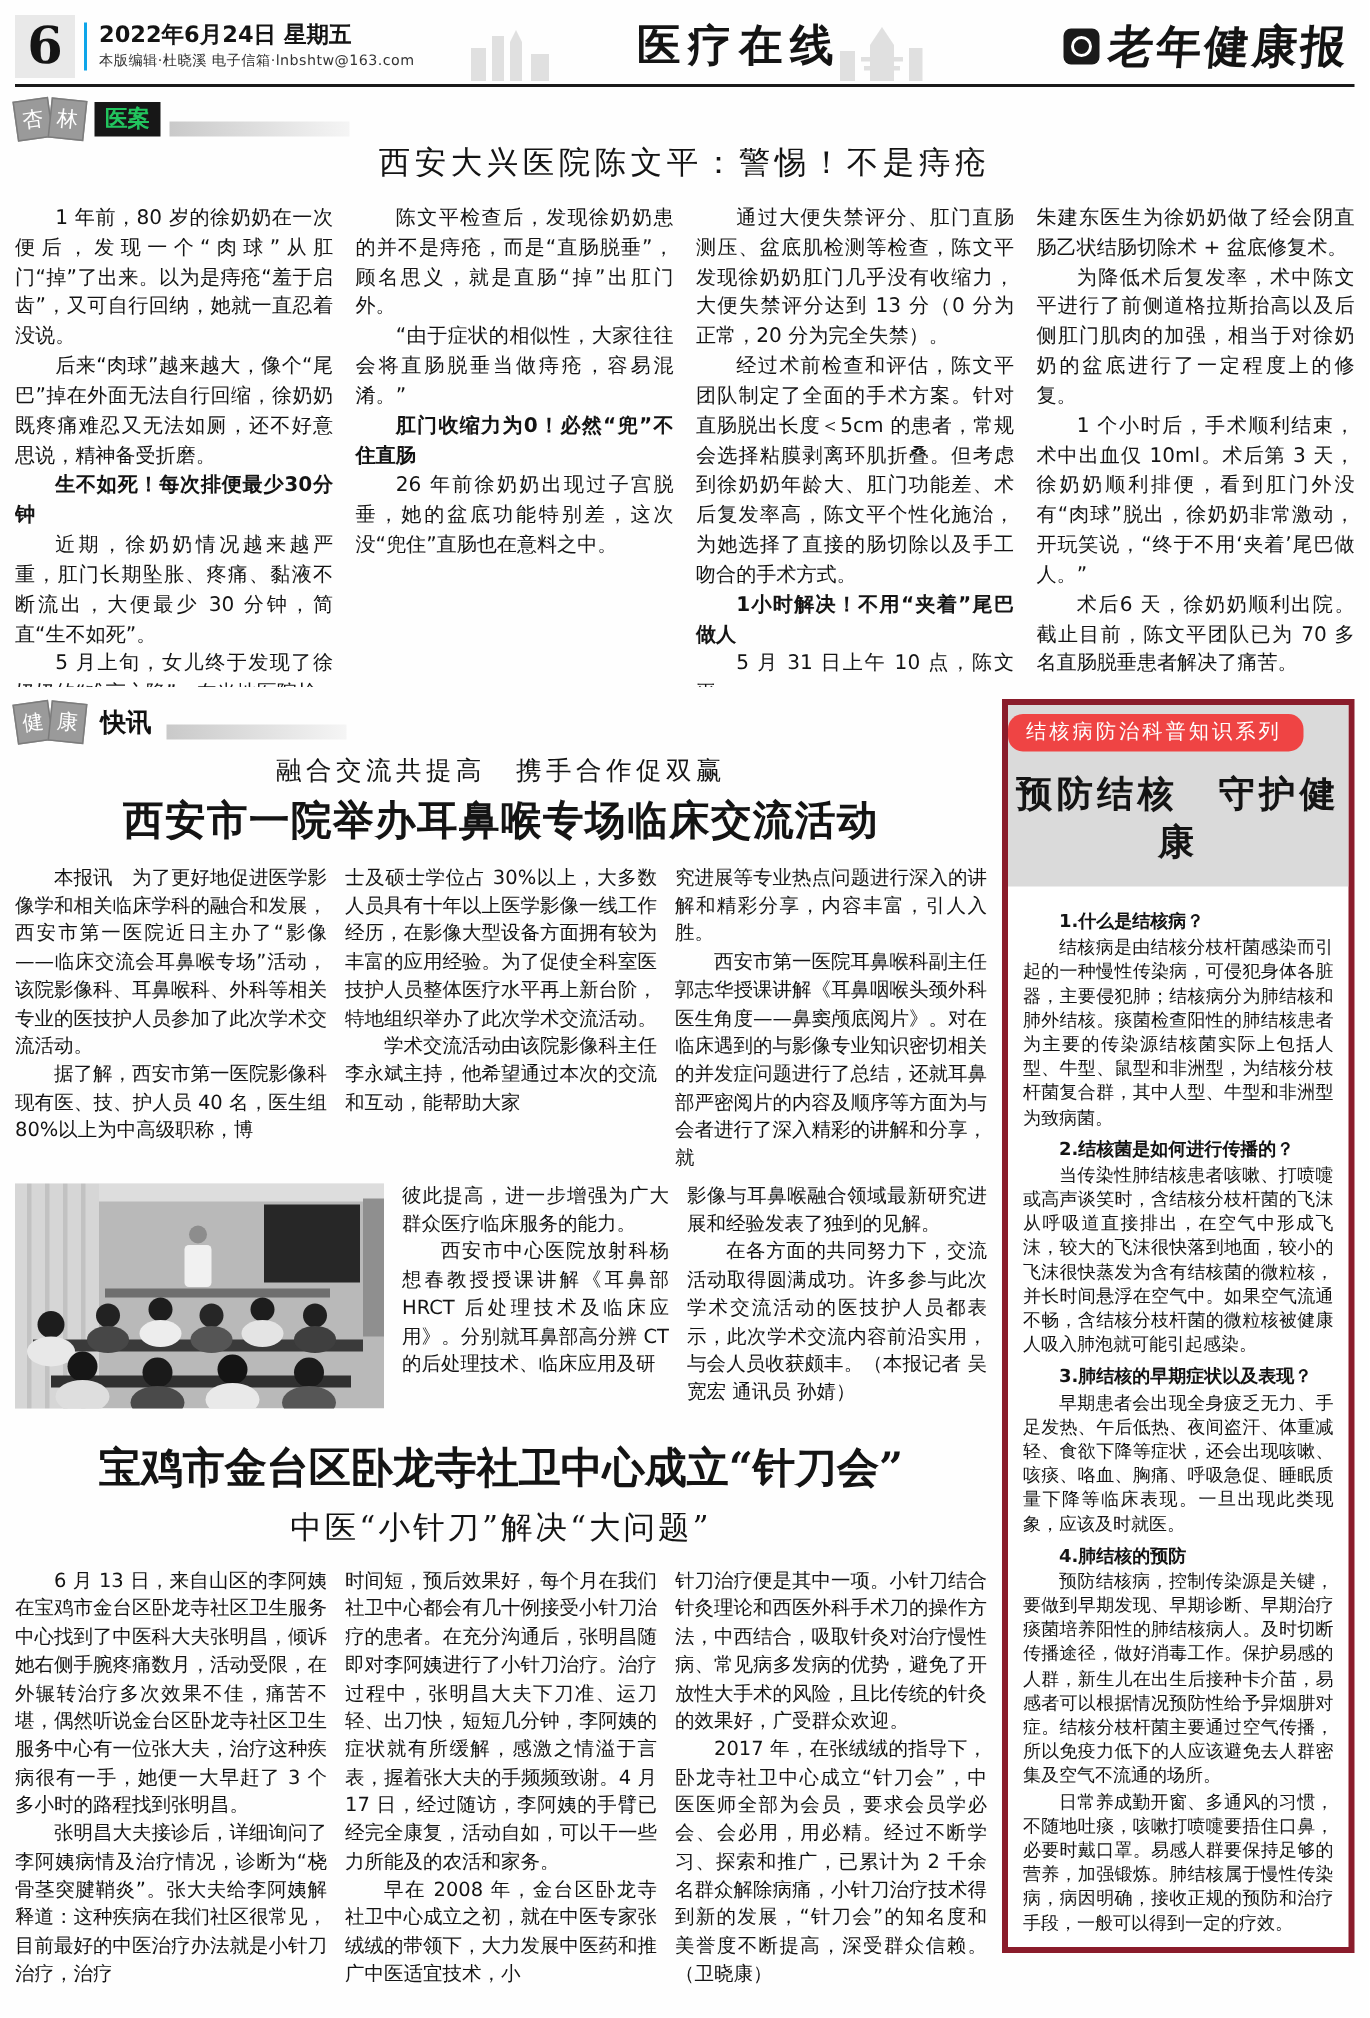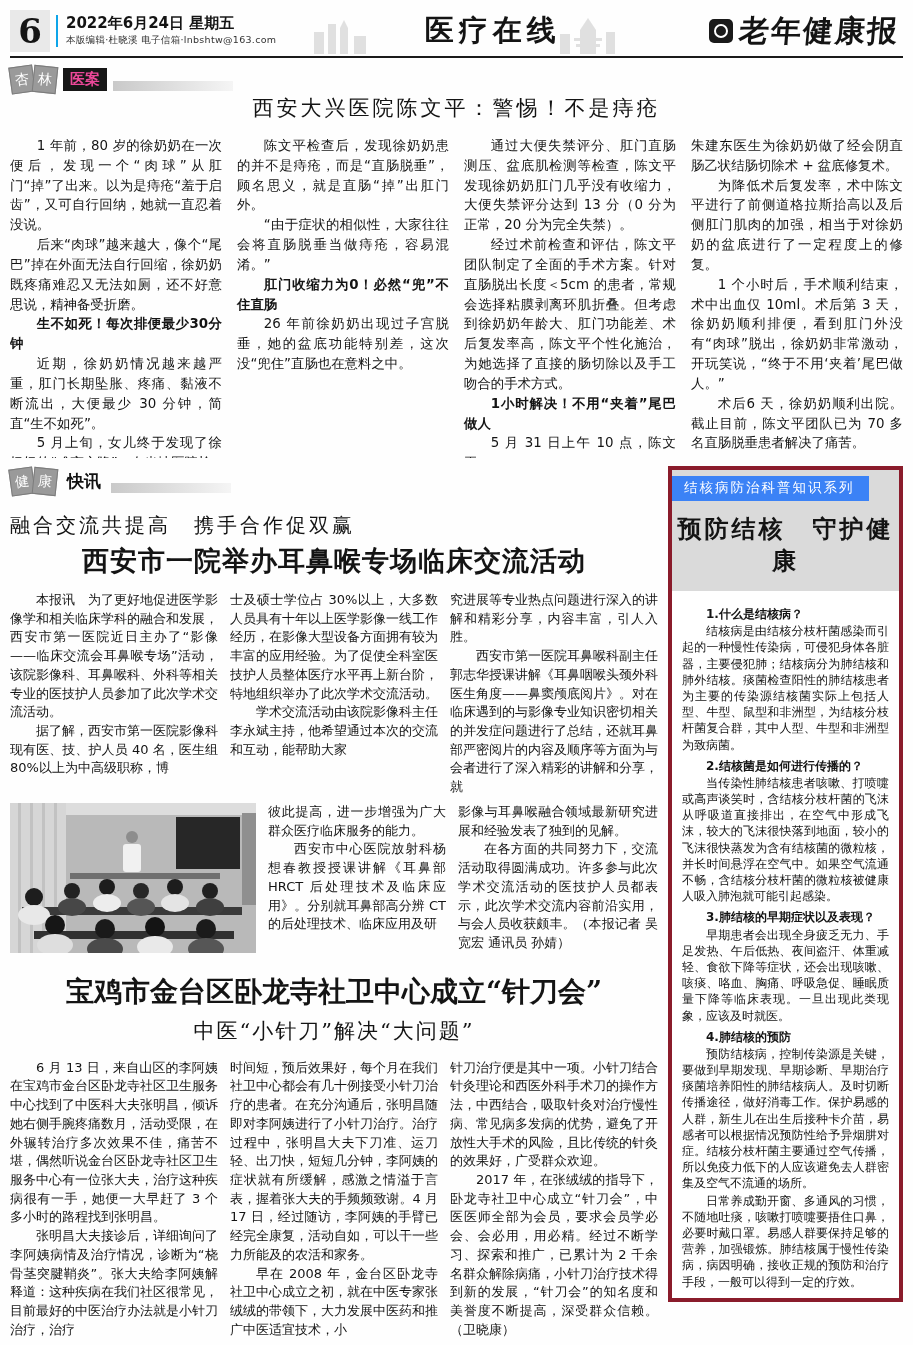--- a/index.html
+++ b/index.html
@@ -17,58 +17,58 @@
   .hdr-mast{display:flex;align-items:center;gap:6px;margin-right:4px;}
   .mast-logo{width:24px;height:24px;background:#1a1a1a;border-radius:5px;position:relative;flex:none;}
   .mast-logo::after{content:"";position:absolute;inset:5px;border:2px solid #fff;border-radius:50%;}
   .mast-name{font-family:"DejaVu Serif","Liberation Serif",serif;font-size:30px;font-weight:bold;transform:skewX(-5deg);letter-spacing:2px;}
   
   .badge-row{display:flex;align-items:center;height:30px;position:relative;}
   .stamp{width:22px;height:25px;background:#9a9a9a;border:1px solid #7c7c7c;color:#fff;display:flex;align-items:center;
          justify-content:center;font-size:14px;font-family:"DejaVu Serif",serif;margin-right:2px;}
   .stamp.r1{transform:rotate(-8deg);}
   .stamp.r2{transform:rotate(6deg);margin-left:-3px;}
-  .badge-label-dark{background:#171717;color:#ec4899;font-weight:bold;font-size:15px;padding:2px 7px;margin-left:4px;text-align:center;}
+  .badge-label-dark{background:#171717;color:#22c55e;font-weight:bold;font-size:15px;padding:2px 7px;margin-left:4px;text-align:center;}
   .badge-label-plain{color:#111;font-weight:bold;font-size:17px;padding:2px 4px;margin-left:4px;}
   .badge-swoosh{height:10px;width:120px;background:linear-gradient(90deg,#c9c9c9,#f5f5f5);margin-left:6px;margin-top:14px;}
   
   .a1{padding:6px 10px 0;}
   .a1-headline{text-align:center;font-family:"DejaVu Serif","Liberation Serif",serif;font-weight:900;
                font-size:42px;letter-spacing:1px;margin:12px 0 8px;}
   .a1-subtitle{text-align:center;font-family:"DejaVu Serif","Liberation Serif",serif;font-size:21px;letter-spacing:3px;margin-bottom:14px;}
   .a1-cols{display:flex;gap:15px;height:322px;overflow:hidden;}
   .a1-cols .col{flex:1;font-size:13.4px;line-height:1.48;text-align:justify;}
   p{margin:0;text-indent:2em;}
   p.cont{text-indent:0;}
   p.subhead{font-weight:bold;}
   p.byline-r{text-align:right;text-indent:0;margin-top:4px;letter-spacing:2px;}
   
   .lower{display:flex;padding:0 10px;margin-top:8px;align-items:flex-start;}
   .lower-left{width:648px;padding-right:10px;}
   
-  .a2-kicker{font-family:"DejaVu Serif","Liberation Serif",serif;font-size:20px;letter-spacing:3px;margin:16px 0 2px;}
+  .a2-kicker{text-align:center;font-family:"DejaVu Serif","Liberation Serif",serif;font-size:17px;letter-spacing:3px;margin:6px 0 2px;}
   .a2-headline{text-align:center;font-family:"DejaVu Serif","Liberation Serif",serif;font-weight:bold;font-size:27px;
                letter-spacing:1px;margin:4px 0 12px;}
   .a2-row{display:flex;gap:12px;font-size:13px;line-height:1.44;text-align:justify;}
   .a2-row1 .c{flex:1;}
   .a2-row2{margin-top:6px;}
   .photo-wrap{width:246px;flex:none;}
   .a2-row2 .c2b{width:178px;flex:none;}
   .a2-row2 .c3b{flex:1;}
   
   .a3{margin-top:14px;}
   .a3-headline{text-align:center;font-family:"DejaVu Serif","Liberation Serif",serif;font-weight:bold;font-size:28px;margin:4px 0 6px;}
   .a3-subtitle{text-align:center;font-family:"DejaVu Serif","Liberation Serif",serif;font-size:21px;letter-spacing:2px;margin-bottom:14px;}
   .a3-cols{display:flex;gap:12px;font-size:13px;line-height:1.44;text-align:justify;}
   .a3-cols .col{flex:1;}
   
   .sidebar{flex:1;border:4px solid #8a1c2b;height:828px;background:#fff;overflow:hidden;}
   .sb-head{background:#dadada;padding:6px 0 0 0;}
-  .sb-series{display:inline-block;background:#3b82f6;color:#fff;font-family:"DejaVu Serif","Liberation Serif",serif;
-             font-size:13.5px;letter-spacing:2px;padding:3px 14px 4px 12px;margin-left:0;}
+  .sb-series{display:inline-block;background:#ef4444;color:#fff;font-family:"DejaVu Serif","Liberation Serif",serif;
+             font-size:13.5px;letter-spacing:2px;padding:3px 14px 4px 12px;margin-left:0;border-radius:10px;}
   .sb-title{text-align:center;font-family:"DejaVu Serif","Liberation Serif",serif;font-weight:bold;font-size:24px;
             letter-spacing:3px;padding:12px 0 14px;}
   .sb-body{padding:10px 10px 6px;font-size:12px;line-height:1.35;text-align:justify;}
   .sb-body p{margin-bottom:1px;}
   .sb-q{font-weight:bold;margin-top:5px;}
 </style>
 </head>
 <body>
 
 <div class="page">

